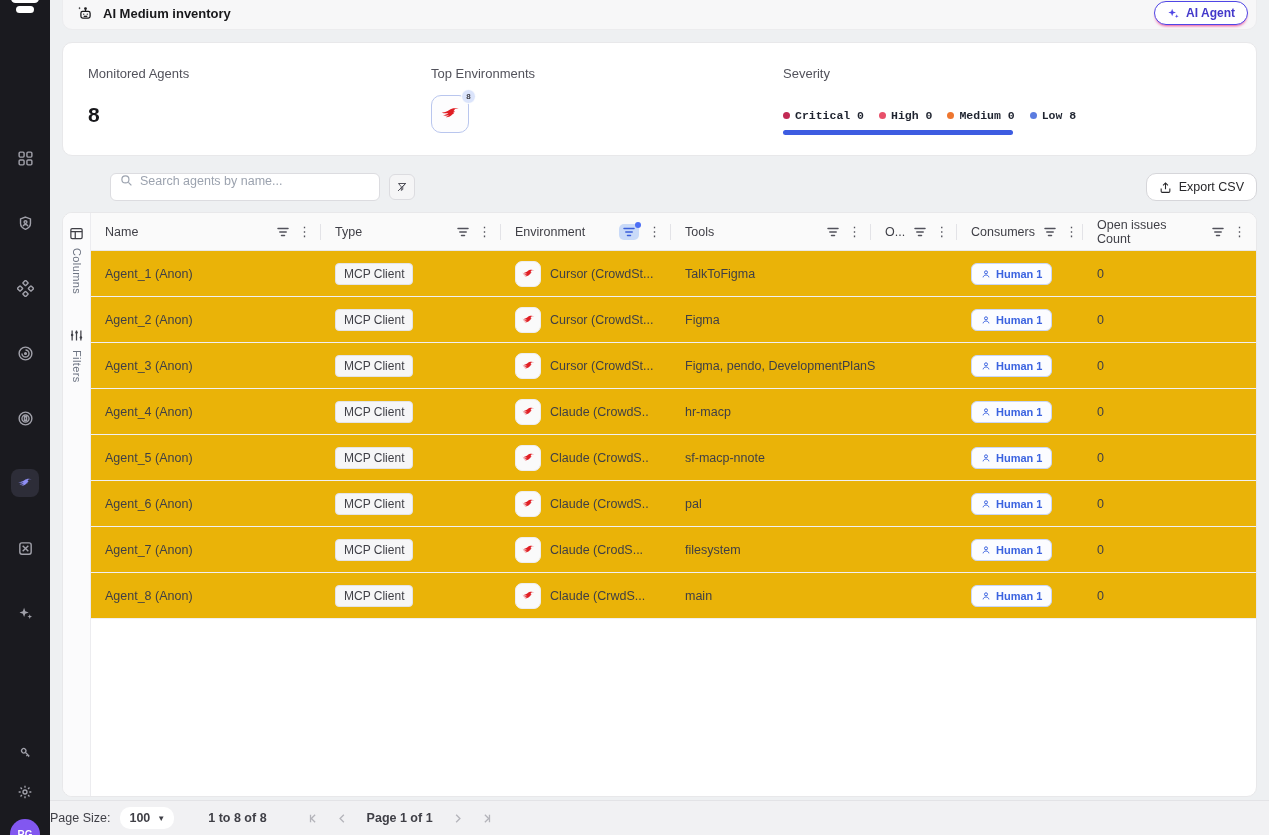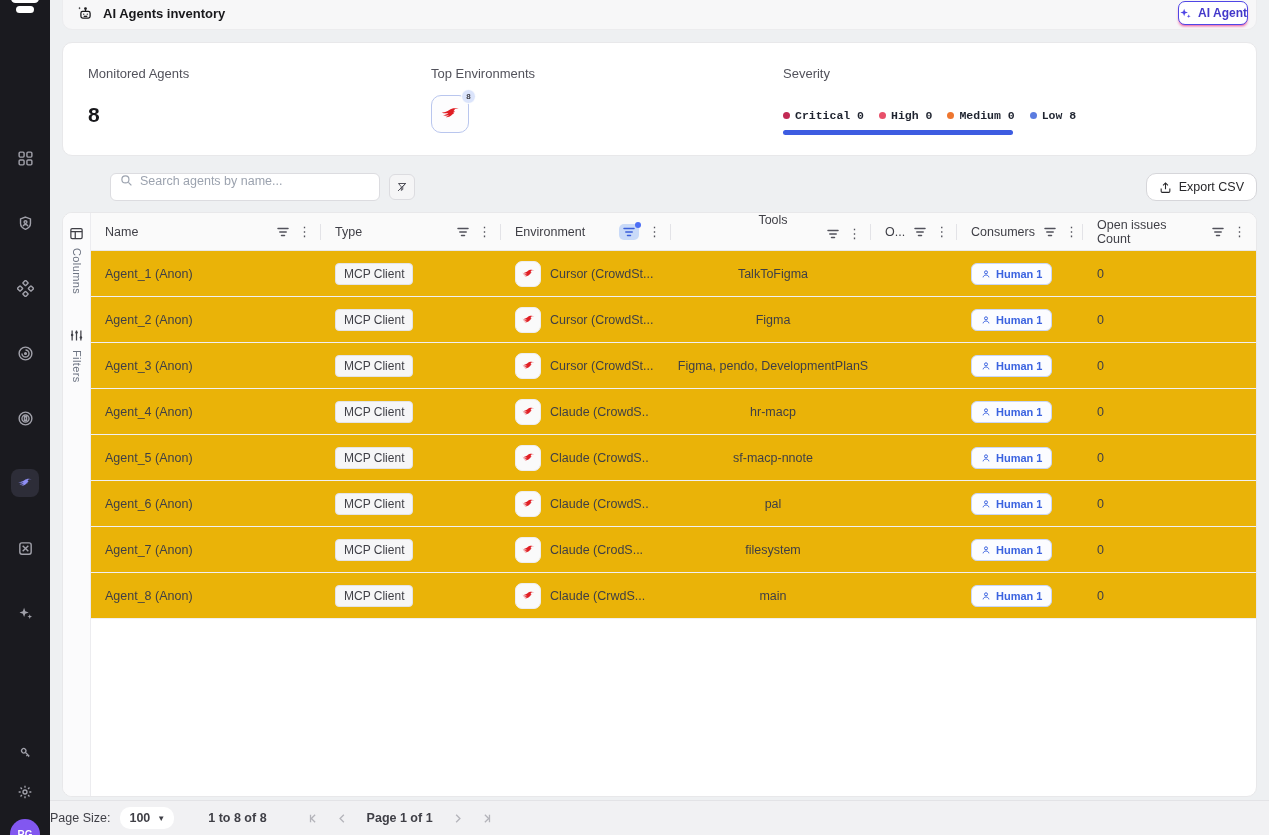--- a/index.html
+++ b/index.html
@@ -18,22 +18,22 @@
   .sidebar-bottom { position:absolute; bottom:0; left:0; width:50px; display:flex; flex-direction:column; align-items:center; }
   .sb-ic { width:26px; height:26px; display:flex; align-items:center; justify-content:center; color:#a1a1aa; margin-bottom:14px; }
   .avatar { width:30px; height:30px; border-radius:50%; background:#8257f0; color:#fff; font-size:10px; font-weight:bold;
             display:flex; align-items:center; justify-content:center; margin-bottom:-14px; }
 
   
   .topbar { position:absolute; left:62px; top:-10px; width:1195px; height:40px; background:#f7f7f8;
             border:1px solid #ececee; border-radius:10px; display:flex; align-items:flex-end; padding:0 8px 4px 14px; }
   .topbar-left { display:flex; align-items:center; gap:9px; height:24px; }
   .page-title { font-size:13px; font-weight:bold; color:#18181b; }
-  .ai-agent-btn { margin-left:auto; height:24px; display:flex; align-items:center; gap:6px; padding:0 0;
-                  background:#fff; border:1.5px solid #4f46e5; border-radius:7px; color:#4338ca;
+  .ai-agent-btn { margin-left:auto; height:24px; display:flex; align-items:center; gap:6px; padding:0 12px;
+                  background:#fff; border:1.5px solid #4f46e5; border-radius:12px; color:#4338ca;
                   font-size:12px; font-weight:bold; box-shadow:0 2.5px 3px -1.5px #ec4899; cursor:pointer; }
 
   
   .stats { position:absolute; left:62px; top:42px; width:1195px; height:114px; background:#fff;
            border:1px solid #e8e8ea; border-radius:10px; }
   .stat-label { position:absolute; top:23px; font-size:13px; color:#52525b; }
   .stat-value { position:absolute; top:60px; font-size:21px; font-weight:bold; color:#18181b; }
   .env-tile { position:absolute; left:368px; top:52px; width:38px; height:38px; background:#fdfdfe;
               border:1.5px solid #b9c6ee; border-radius:10px; display:flex; align-items:center; justify-content:center; }
   .env-badge { position:absolute; top:-7px; right:-8px; width:15px; height:15px; border-radius:50%;
@@ -68,21 +68,21 @@
   .th:not(:last-child)::after { content:""; position:absolute; right:0; top:11px; height:16px; width:1px; background:#e3e3e7; }
   .th-label { font-size:12.5px; color:#3f3f46; }
   .th-icons { display:flex; align-items:center; gap:9px; color:#52525b; }
   .th.spread .th-icons { margin-left:auto; }
   .th.compact .th-icons { margin-left:9px; }
   .kebab { font-size:13px; color:#52525b; cursor:pointer; line-height:1; }
   .f-ic { cursor:pointer; }
   .f-active { background:#c9daf8; border-radius:5px; padding:3px 4px; position:relative; color:#3b5fd9; }
   .f-active::after { content:""; position:absolute; top:-2px; right:-2px; width:6px; height:6px; border-radius:50%; background:#4c6ef5; }
 
-  .c0{width:230px;} .c1{width:180px;} .c2{width:170px;} .c3{width:200px;flex-direction:column;} .c4{width:86px;} .c5{width:126px;} .c6{width:173px;}
+  .c0{width:230px;} .c1{width:180px;} .c2{width:170px;} .c3{width:200px;} .c4{width:86px;} .c5{width:126px;} .c6{width:173px;}
 
   .tr { height:46px; display:flex; align-items:center; border-bottom:1px solid #f0f0f2; flex:0 0 auto; background:#eab308; }
   .td { padding:0 10px 0 14px; font-size:12.5px; color:#3f3f46; display:flex; align-items:center; gap:9px; white-space:nowrap; }
   .type-badge { background:#f6f6f7; border:1px solid #e3e3e6; border-radius:4px; padding:3px 8px; font-size:12px; color:#3f3f46; }
   .falcon-tile { width:26px; height:26px; background:#fafafa; border:1px solid #ededf0; border-radius:7px;
                  display:flex; align-items:center; justify-content:center; flex:0 0 auto; }
   .human-badge { display:flex; align-items:center; gap:5px; background:#fbfcff; border:1px solid #c9d6f8; border-radius:6px;
                  padding:4px 9px; font-size:11px; font-weight:bold; color:#3b63e0; cursor:pointer; }
 
   
@@ -199,21 +199,21 @@
       <svg width="17" height="17" viewBox="0 0 24 24" fill="none" stroke="#18181b" stroke-width="1.8">
           <rect x="5.5" y="9" width="13" height="9.5" rx="2.5"></rect>
           <path d="M12 9V6.2"></path>
           <circle cx="12" cy="5" r="1.1"></circle>
           <circle cx="9.5" cy="13" r="0.9" fill="#18181b" stroke="none"></circle>
           <circle cx="14.5" cy="13" r="0.9" fill="#18181b" stroke="none"></circle>
           <path d="M9.5 16h5"></path>
           <path d="M3.6 2.6l.5 1.3 1.3.5-1.3.5-.5 1.3-.5-1.3-1.3-.5 1.3-.5z" fill="#18181b" stroke="none"></path>
         </svg>
     </span>
-    <span class="page-title">AI Agents inventory</span>
+    <span class="page-title">AI Medium inventory</span>
   </div>
   <div class="ai-agent-btn">
     <span>
       <svg width="13" height="13" viewBox="0 0 24 24" fill="#4f46e5">
           <path d="M9.5 3l1.8 5.2 5.2 1.8-5.2 1.8L9.5 17l-1.8-5.2L2.5 10l5.2-1.8z"></path>
           <path d="M18 13.5l.9 2.6 2.6.9-2.6.9-.9 2.6-.9-2.6-2.6-.9 2.6-.9z"></path>
         </svg>
     </span>
     <span>AI Agent</span>
   </div>

